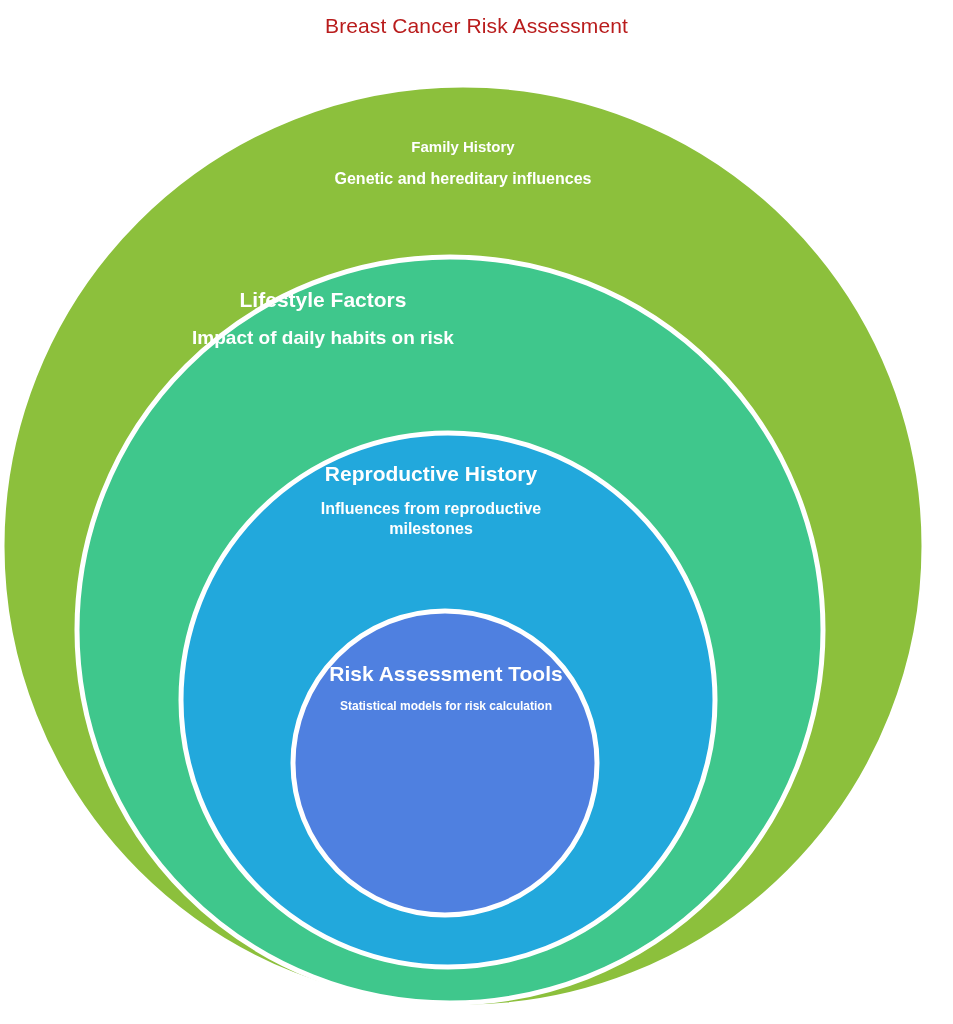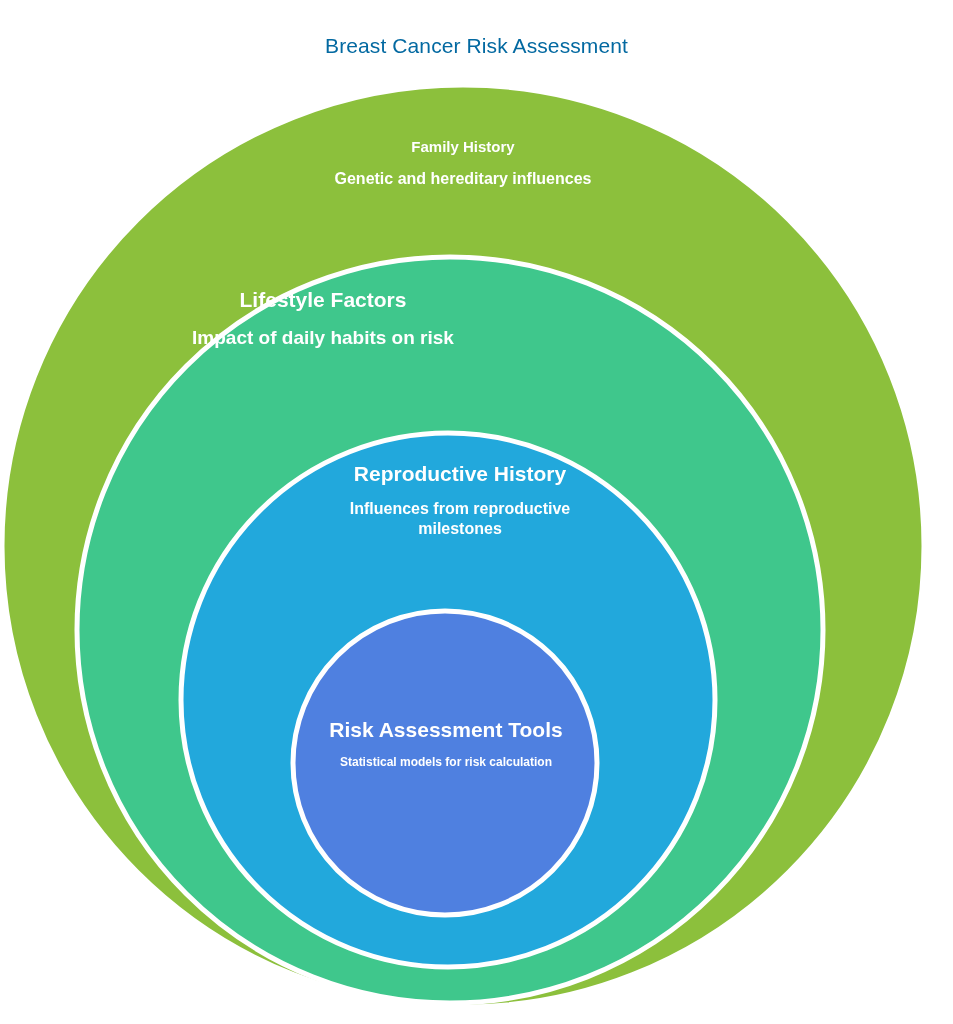--- a/index.html
+++ b/index.html
@@ -69,42 +69,42 @@
   #label-lifestyle-factors {
     left: 143px;
     top: 288px;
     width: 360px;
   }
   #label-lifestyle-factors .ring-title { font-size: 21px; margin-bottom: 13px; text-align: center; }
   #label-lifestyle-factors .ring-desc  { font-size: 19px; }
 
   
   #label-reproductive-history {
-    left: 315px;
+    left: 286px;
     top: 462px;
     width: 290px;
   }
   #label-reproductive-history .ring-title { font-size: 21px; margin-bottom: 12px; }
   #label-reproductive-history .ring-desc  { font-size: 16px; }
 
   
   #label-risk-assessment-tools {
     left: 310px;
-    top: 718px;
+    top: 662px;
     width: 272px;
   }
   #label-risk-assessment-tools .ring-title { font-size: 21px; margin-bottom: 12px; }
   #label-risk-assessment-tools .ring-desc  { font-size: 12px; }
 </style>
 </head>
 <body>
 
 <div id="stage" style="background: rgb(255, 255, 255);">
 
-  <div id="chart-title" style="color: #0369a1; margin-top: 20px;">Breast Cancer Risk Assessment</div>
+  <div id="chart-title" style="color: #b91c1c;">Breast Cancer Risk Assessment</div>
 
   <svg id="circles-svg" viewBox="0 0 953 1024">
     <circle cx="463" cy="546" r="460" fill="#8CC03C" stroke="#ffffff" stroke-width="3"></circle>
     <circle cx="450" cy="630" r="373" fill="#3FC78C" stroke="#ffffff" stroke-width="5"></circle>
     <circle cx="448" cy="700" r="267" fill="#22A8DC" stroke="#ffffff" stroke-width="5"></circle>
     <circle cx="445" cy="763" r="152" fill="#4F80E0" stroke="#ffffff" stroke-width="5"></circle>
   </svg>
 
   <div class="ring-label" id="label-family-history" style="color: rgb(255, 255, 255);">
     <span class="ring-title">Family History</span>

